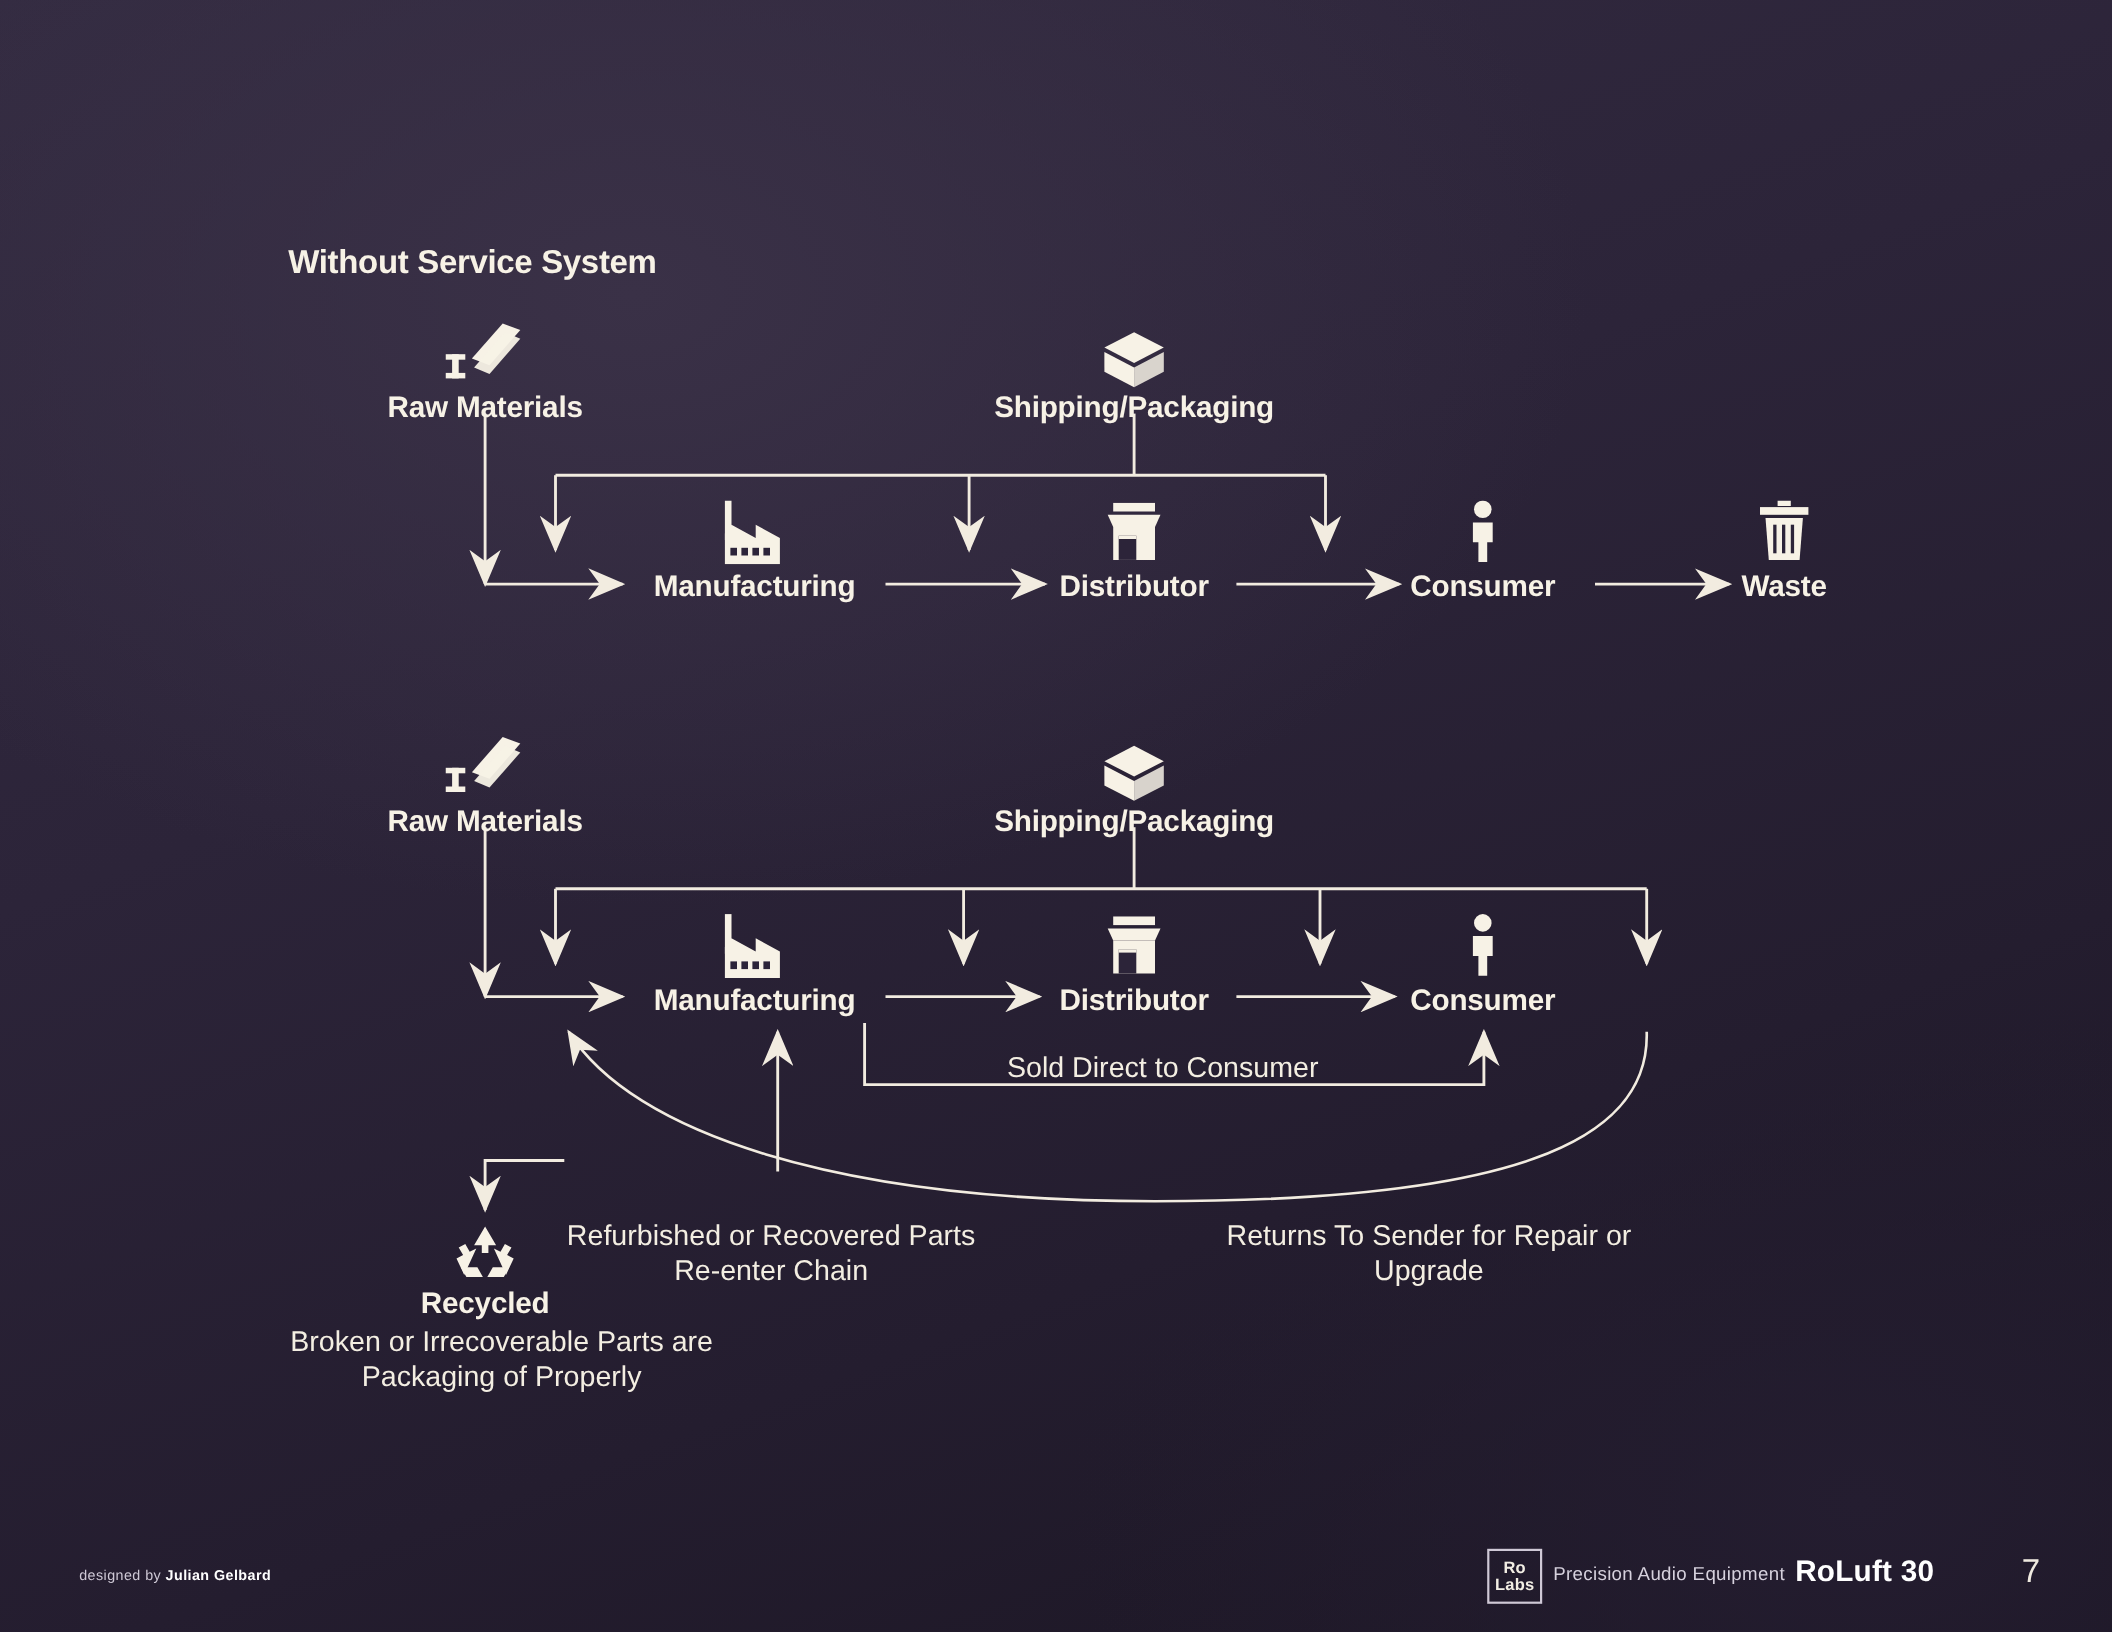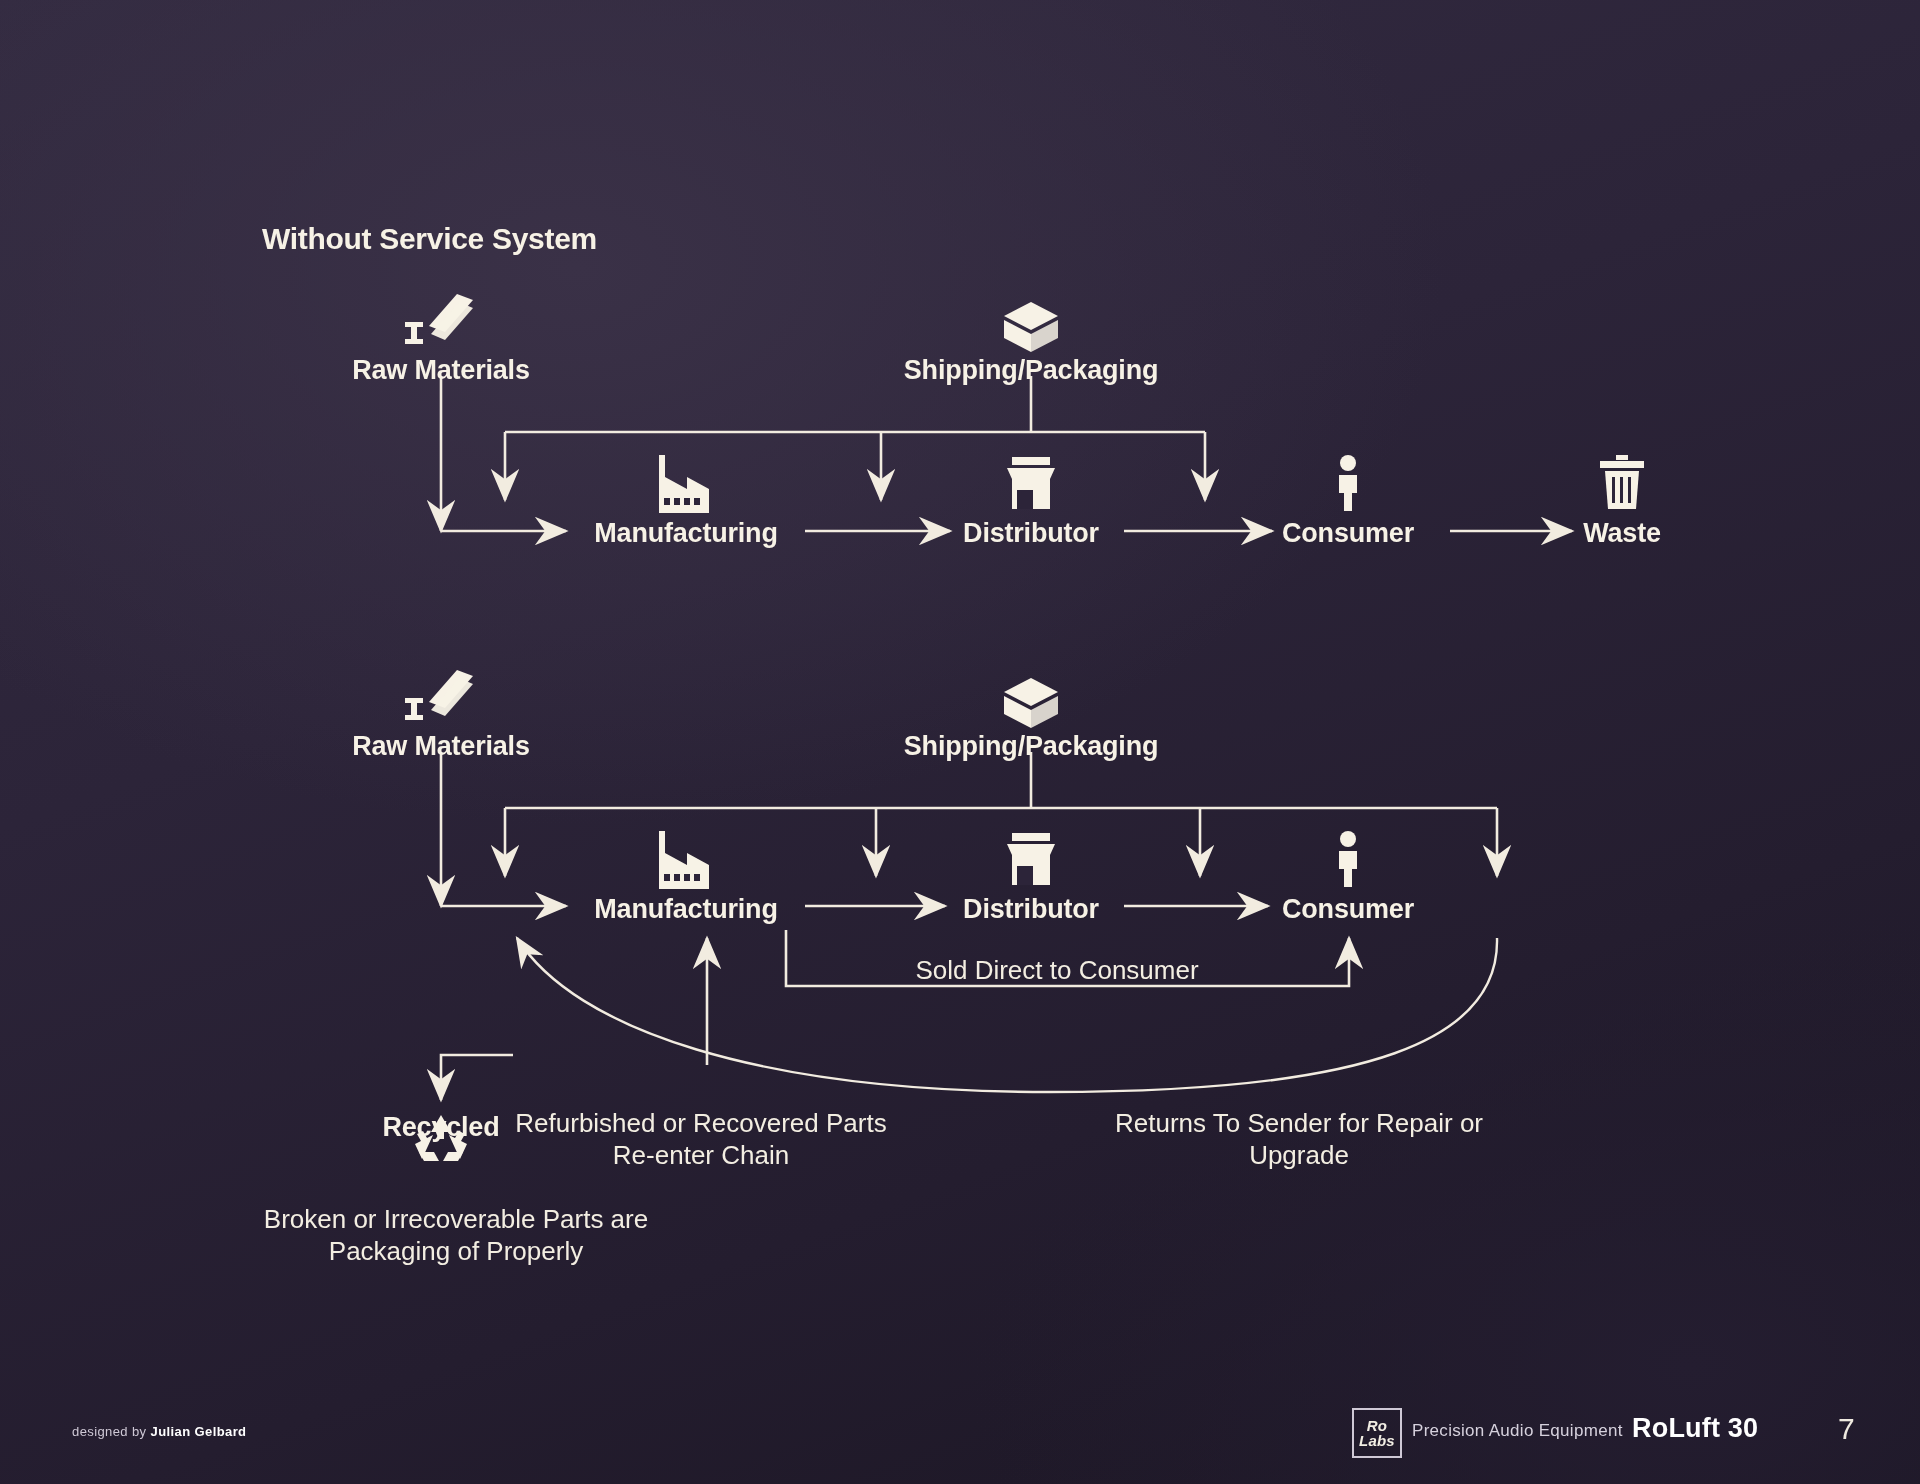--- a/index.html
+++ b/index.html
@@ -47,21 +47,21 @@
     position:absolute;left:72px;top:36px;
     font-size:13px;color:#cfc9d6;letter-spacing:.4px;white-space:nowrap;text-align:right;
   }
   .credit b{color:#ffffff;font-weight:bold;}
   .brandbox{
     position:absolute;left:1352px;top:20px;
     width:46px;height:46px;border:2px solid #cfc9d6;
     display:flex;flex-direction:column;align-items:center;justify-content:center;
     line-height:1.02;
   }
-  .brandbox span{font-size:15px;font-weight:bold;color:#f2eee4;letter-spacing:.2px;font-style:italic;}
+  .brandbox span{font-size:15px;font-weight:bold;color:#f2eee4;letter-spacing:.2px;}
   .tagline{
     position:absolute;left:1412px;top:33px;
     font-size:17px;color:#d6d1dd;letter-spacing:.3px;white-space:nowrap;
   }
   .product{
     position:absolute;left:1632px;top:25px;
     font-size:27px;font-weight:bold;color:#ffffff;letter-spacing:.2px;white-space:nowrap;
   }
   .pageno{
     position:absolute;left:1838px;top:24px;
@@ -245,21 +245,21 @@
     <svg width="58" height="56" viewBox="0 0 58 56">
       <path class="ink" d="M29 2 L39 19 L32 19 L32 26 L26 26 L26 19 L19 19 Z"></path>
       <path class="ink" d="M10 46 L3 31 L9 28 L5 21 L11 18 L15 25 L21 22 Z"></path>
       <path class="ink" d="M48 46 L55 31 L49 28 L53 21 L47 18 L43 25 L37 22 Z"></path>
       <path class="ink" d="M14 50 L44 50 L44 44 L14 44 Z" opacity="0"></path>
       <path class="ink" d="M11 42 L24 42 L24 52 L11 52 Z" opacity="0"></path>
       <path class="ink" d="M7 39 L22 39 L27 48 L12 48 Z"></path>
       <path class="ink" d="M51 39 L36 39 L31 48 L46 48 Z"></path>
     </svg>
   </div>
-  <div class="node-label" style="left:441px;top:1112px;">Recycled</div>
+  <div class="node-label" style="left:441px;top:1170px;">Recycled</div>
 
   <div class="note" style="left:1057px;top:955px;">Sold Direct to Consumer</div>
 
   <div class="note" style="left:701px;top:1108px;">Refurbished or Recovered Parts</div>
   <div class="note" style="left:701px;top:1140px;">Re-enter Chain</div>
 
   <div class="note" style="left:1299px;top:1108px;">Returns To Sender for Repair or</div>
   <div class="note" style="left:1299px;top:1140px;">Upgrade</div>
 
   <div class="note" style="left:456px;top:1204px;">Broken or Irrecoverable Parts are</div>

